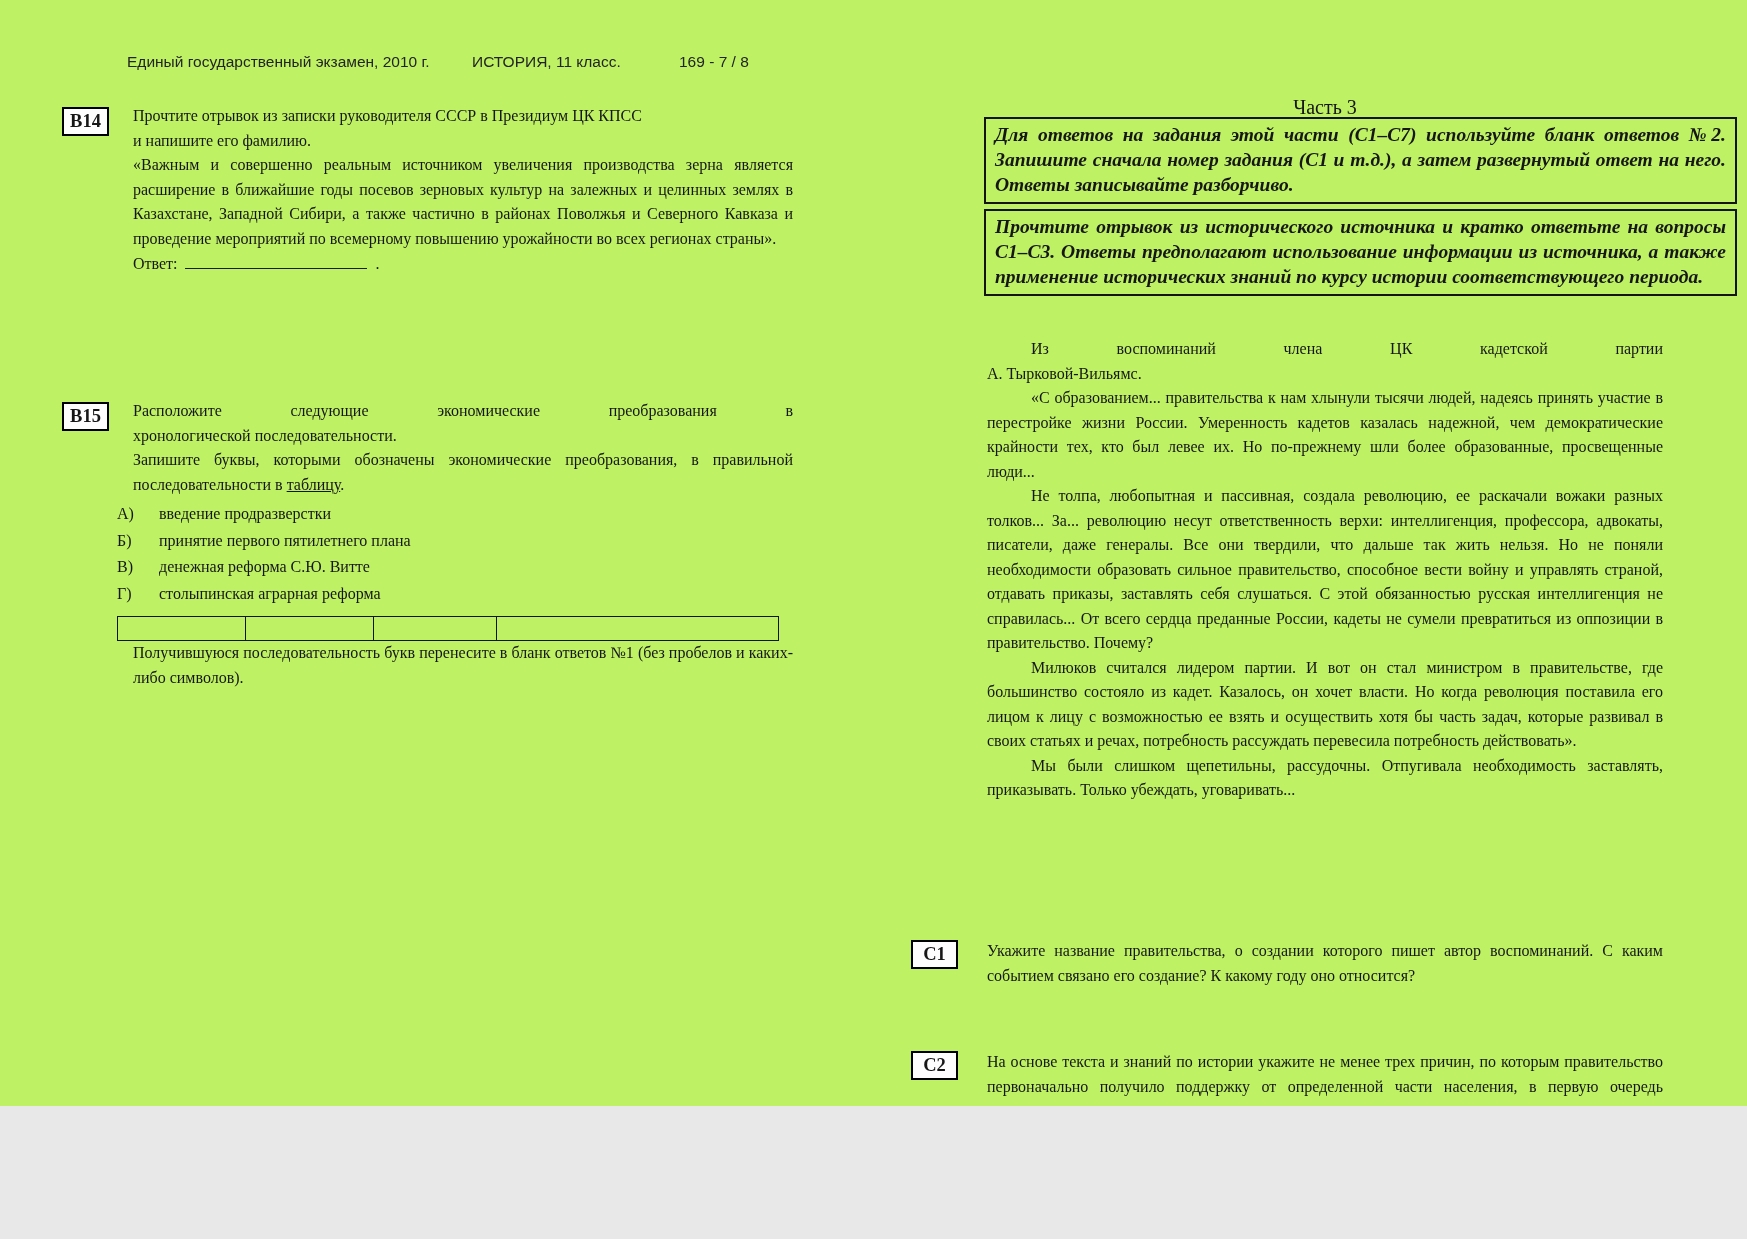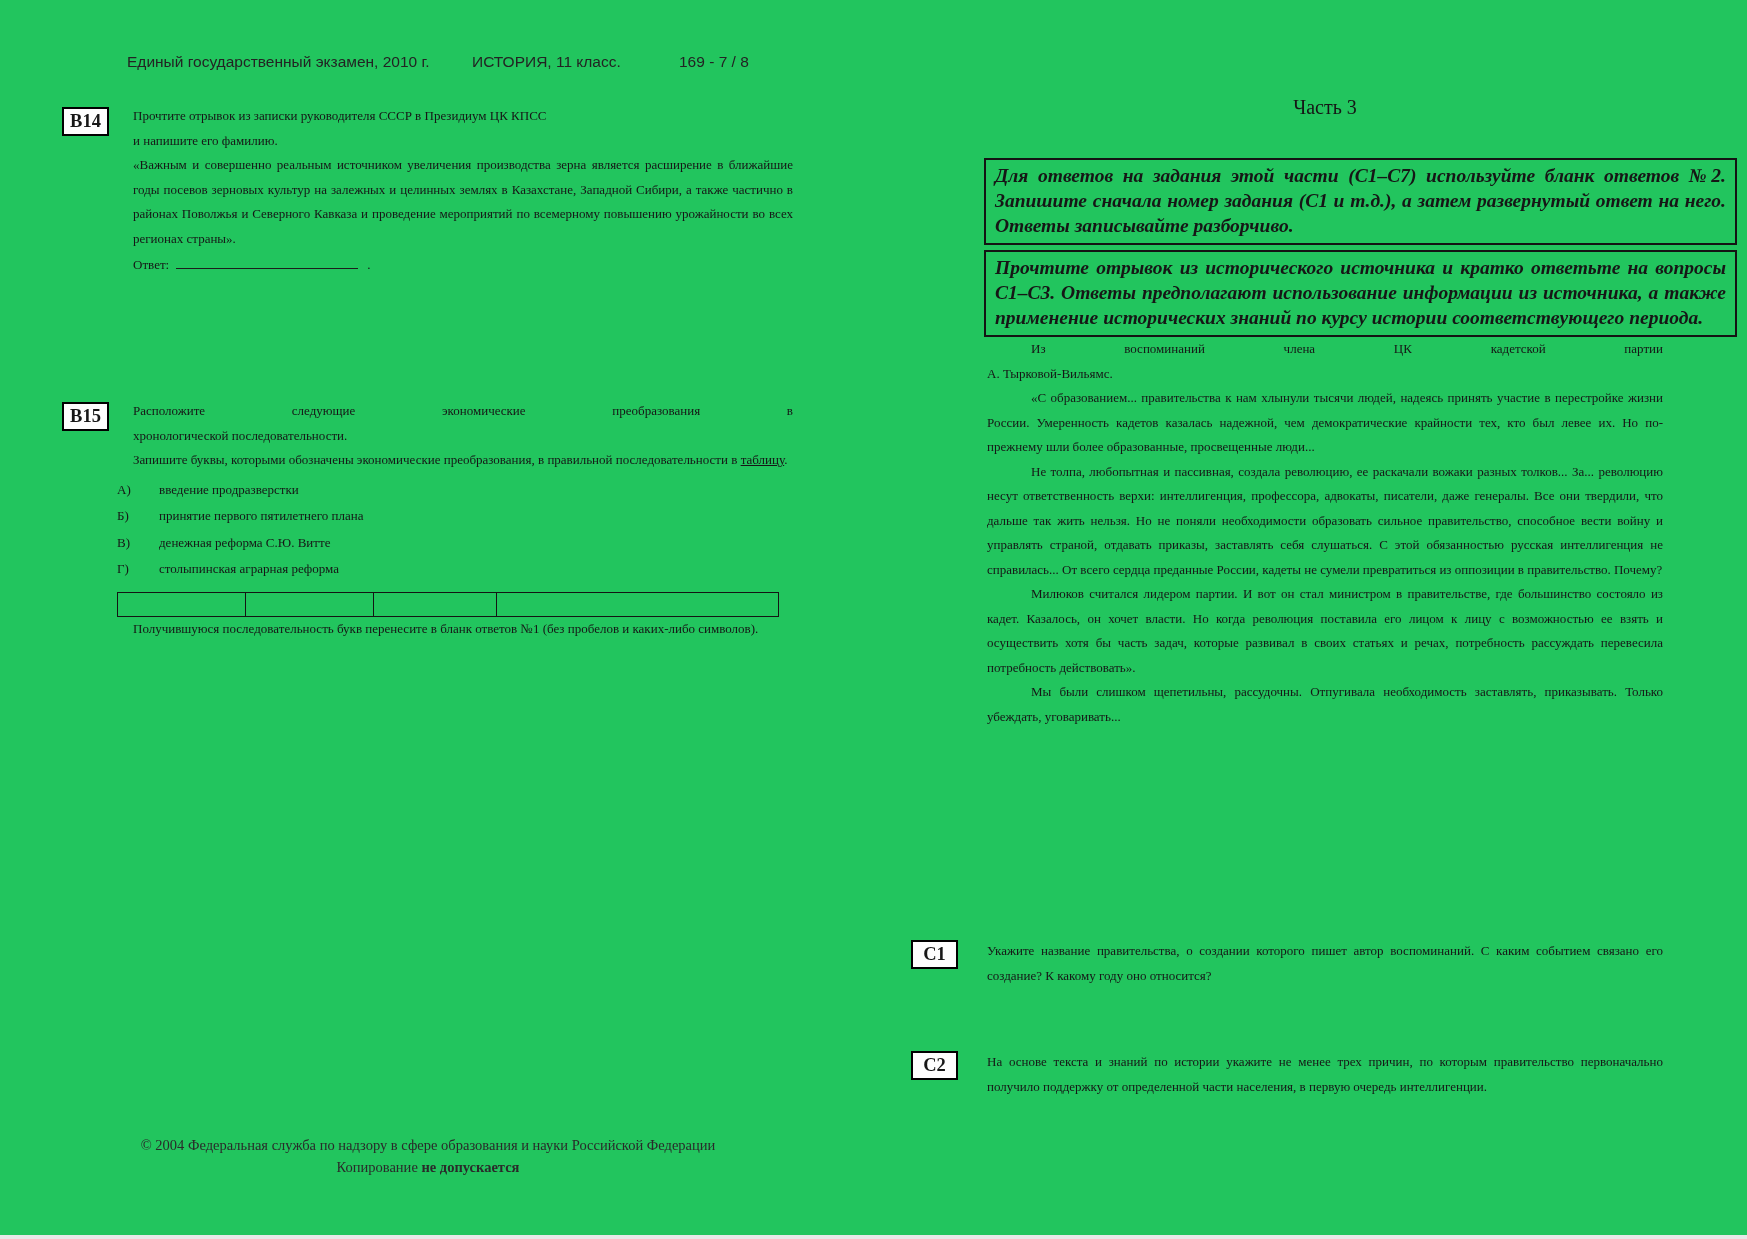--- a/index.html
+++ b/index.html
@@ -1,19 +1,19 @@
 <!DOCTYPE html>
 <html lang="ru"><head>
 <meta charset="utf-8">
 <style>
   html,body{margin:0;padding:0;background:#e8e8e8;}
   .page{
     position:relative;
-    width:1747px;height:1235px;
-    background:#22c55e;
+    width:1747px;height:1106px;
+    background:#bef264;
     font-family:"Liberation Serif", serif;
     color:#161616;
     overflow:hidden;
   }
   
   .hdr{
     position:absolute;top:53px;
     font-family:"Liberation Sans", sans-serif;
     font-size:15.5px;color:#232323;white-space:nowrap;
   }
@@ -21,33 +21,33 @@
   .qbox{
     position:absolute;width:43px;height:25px;
     border:2px solid #000000;
     display:flex;align-items:center;justify-content:center;
     font-weight:bold;font-size:18.5px;
     background:#fdfdfd;
   }
   
   .tb{
     position:absolute;width:660px;
-    font-size:13px;line-height:24.5px;
+    font-size:16px;line-height:24.5px;
     text-align:justify;
   }
   .tb p{margin:0;}
   .rcol{width:676px;}
   .stretch{text-align:justify;text-align-last:justify;}
   .indent{text-indent:44px;}
   .bold{font-weight:bold;}
   .part3-title{
     position:absolute;left:987px;top:96px;width:676px;
     font-size:20px;font-weight:normal;text-align:center;
   }
-  .iboxes{position:absolute;left:984px;top:117px;width:753px;margin-top:41px;}
+  .iboxes{position:absolute;left:984px;top:117px;width:753px;}
   .ibox{
     border:2px solid #141414;
     padding:3px 9px 5px 9px;
     font-weight:bold;font-style:italic;
     font-size:19.5px;line-height:25px;
     text-align:justify;
   }
   .ibox + .ibox{margin-top:5px;}
   
   .blank{

